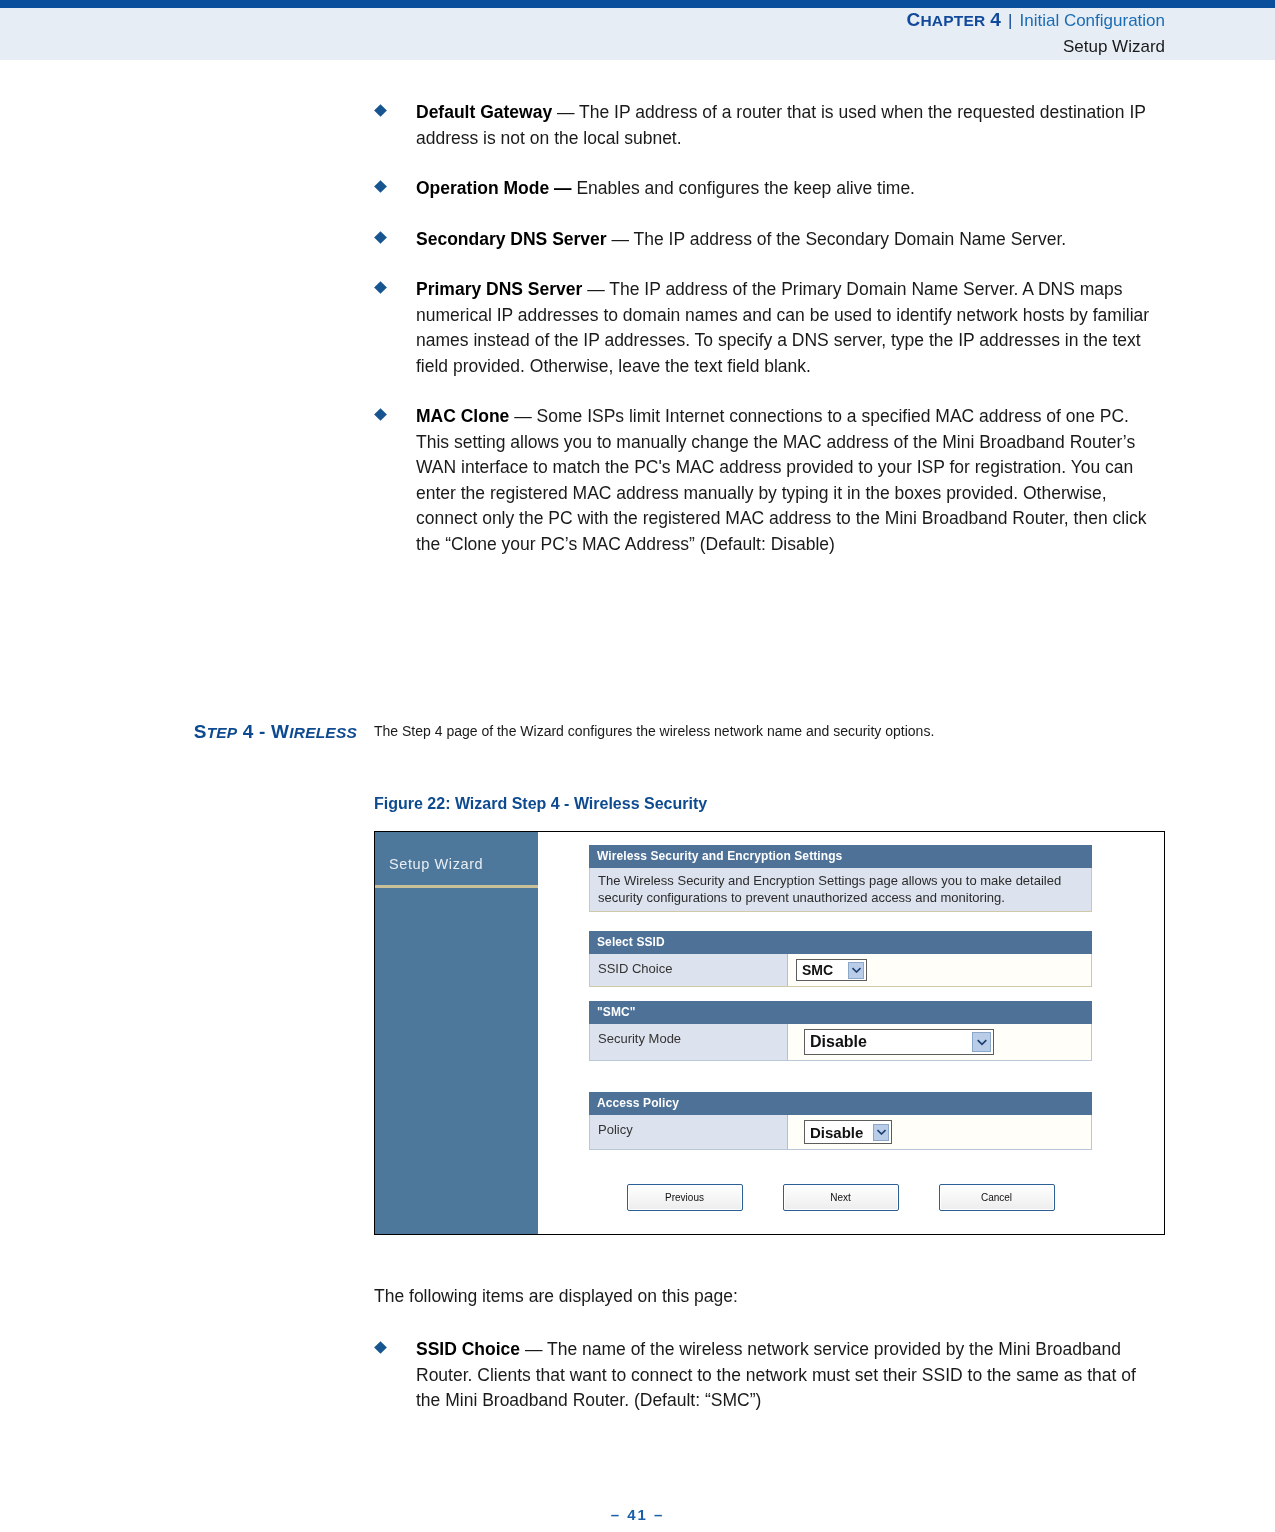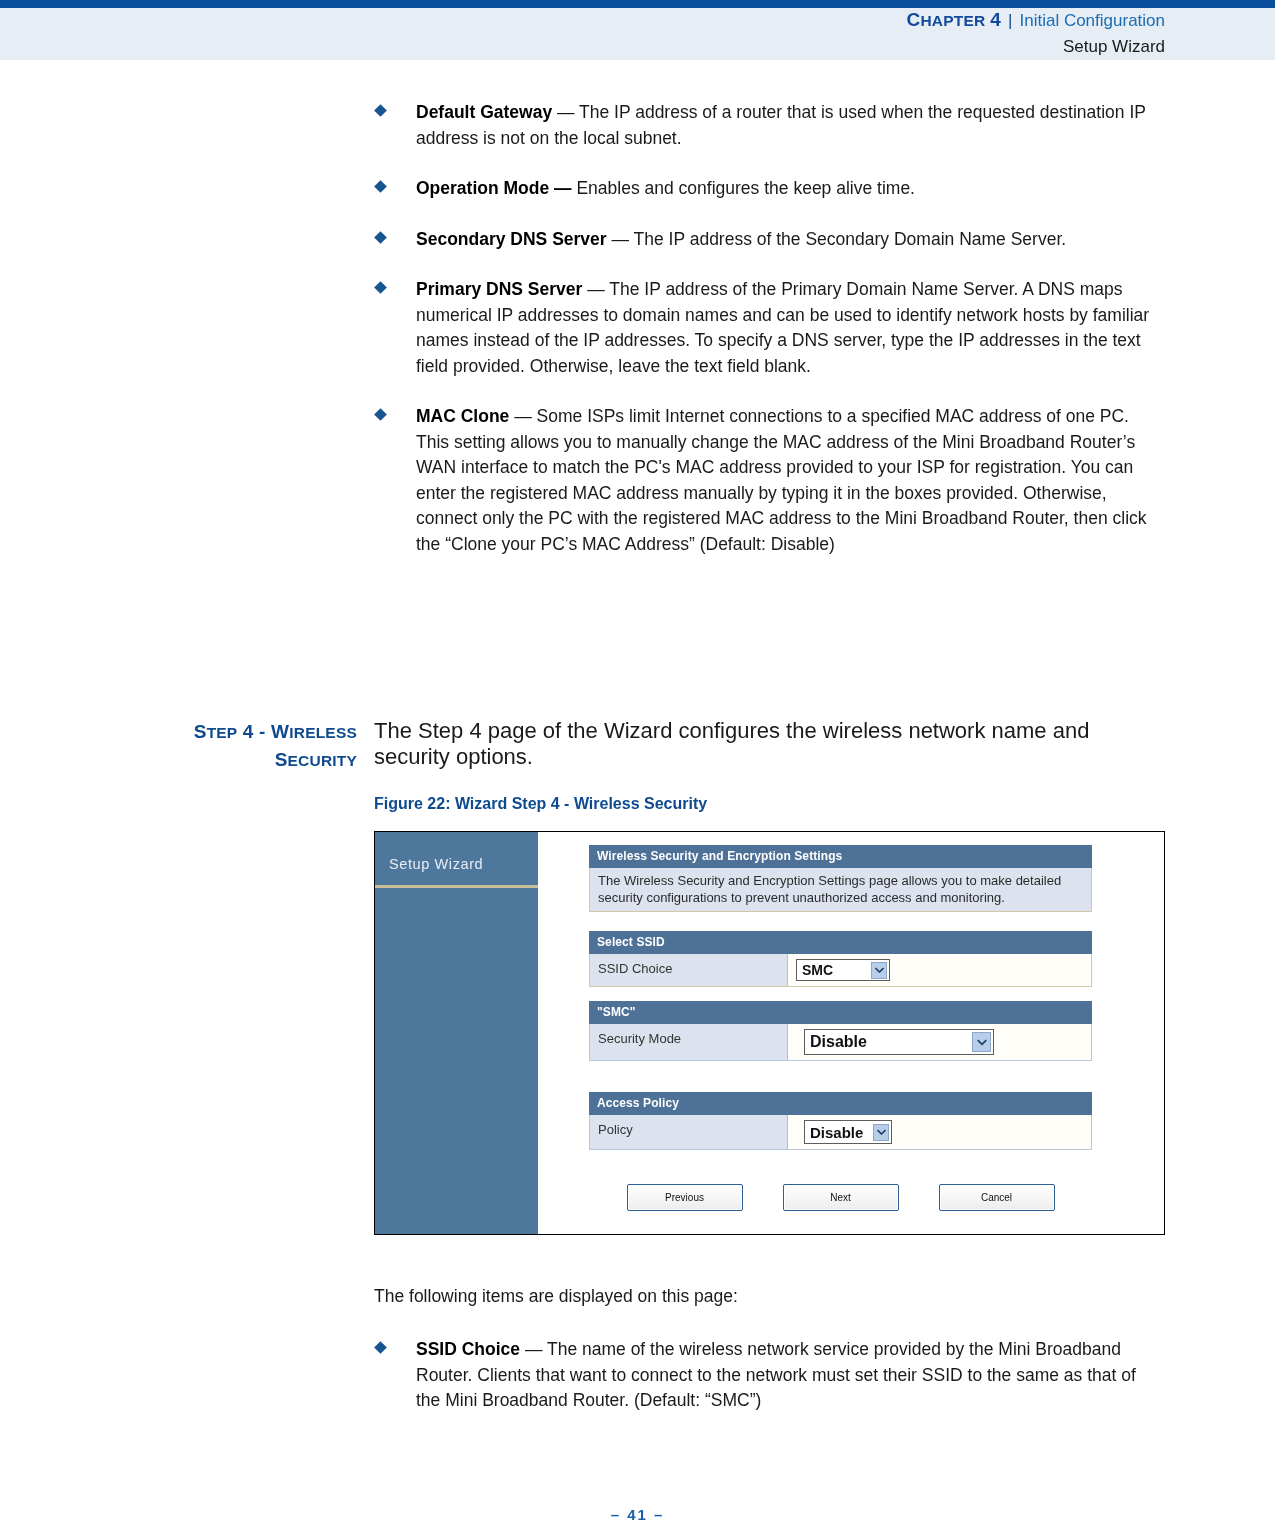--- a/index.html
+++ b/index.html
@@ -100,28 +100,28 @@
     left: 30px;
     top: 718px;
     width: 327px;
     text-align: right;
     color: #0d4a8f;
     font-weight: bold;
     font-size: 19px;
     line-height: 27px;
     letter-spacing: 0.2px;
   }
-  .margin-heading .sc { font-size: 15.5px; }
+  .margin-heading .sc { font-size: 15.5px; font-style: italic; }
 
   .lead-para {
     position: absolute;
     left: 374px;
     top: 718px;
     width: 790px;
-    font-size: 22px;
+    font-size: 14px;
     line-height: 26px;
     color: #1a1a1a;
   }
 
   .fig-caption {
     position: absolute;
     left: 374px;
     top: 795px;
     font-size: 16px;
     font-weight: bold;
@@ -248,21 +248,21 @@
     width: 16px;
     height: 17px;
     background: #b9cde8;
     border: 1px solid #8ba8c9;
     box-sizing: border-box;
     display: flex;
     align-items: center;
     justify-content: center;
   }
   .sel .arrow svg { display: block; }
-  .sel-narrow { width: 94px; }
+  .sel-narrow { width: 71px; }
   .sel-wide   { width: 190px; height: 26px; }
   .sel-wide .sel-text { font-size: 16px; }
   .sel-wide .arrow { width: 19px; height: 20px; }
   .sel-mid    { width: 88px; height: 24px; }
   .sel-mid .sel-text { font-size: 15px; }
 
   .txtinput {
     width: 137px;
     height: 22px;
     border: 1px solid #9bb0c6;
@@ -337,21 +337,20 @@
     <b>Primary DNS Server</b><span> — </span><span>The IP address of the Primary Domain Name Server. A DNS maps numerical IP addresses to domain names and can be used to identify network hosts by familiar names instead of the IP addresses. To specify a DNS server, type the IP addresses in the text field provided. Otherwise, leave the text field blank.</span>
   </div>
   <div class="bullet-item">
     <span class="diamond"></span>
     <b>MAC Clone</b><span> — </span><span>Some ISPs limit Internet connections to a specified MAC address of one PC. This setting allows you to manually change the MAC address of the Mini Broadband Router’s WAN interface to match the PC's MAC address provided to your ISP for registration. You can enter the registered MAC address manually by typing it in the boxes provided. Otherwise, connect only the PC with the registered MAC address to the Mini Broadband Router, then click the “Clone your PC’s MAC Address” (Default: Disable)</span>
   </div>
 </div>
 
 <div class="margin-heading">
   <div><span>S</span><span class="sc">TEP</span><span> 4 - W</span><span class="sc">IRELESS</span></div>
-  <div><span>S</span><span class="sc">ECURITY</span></div>
 </div>
 
 <div class="lead-para">The Step 4 page of the Wizard configures the wireless network name and security options.</div>
 
 <div class="fig-caption">Figure 22:  Wizard Step 4 - Wireless Security</div>
 
 <div class="figure">
 
   <div class="fig-sidebar">
     <div class="fig-sidebar-title">Setup Wizard</div>

